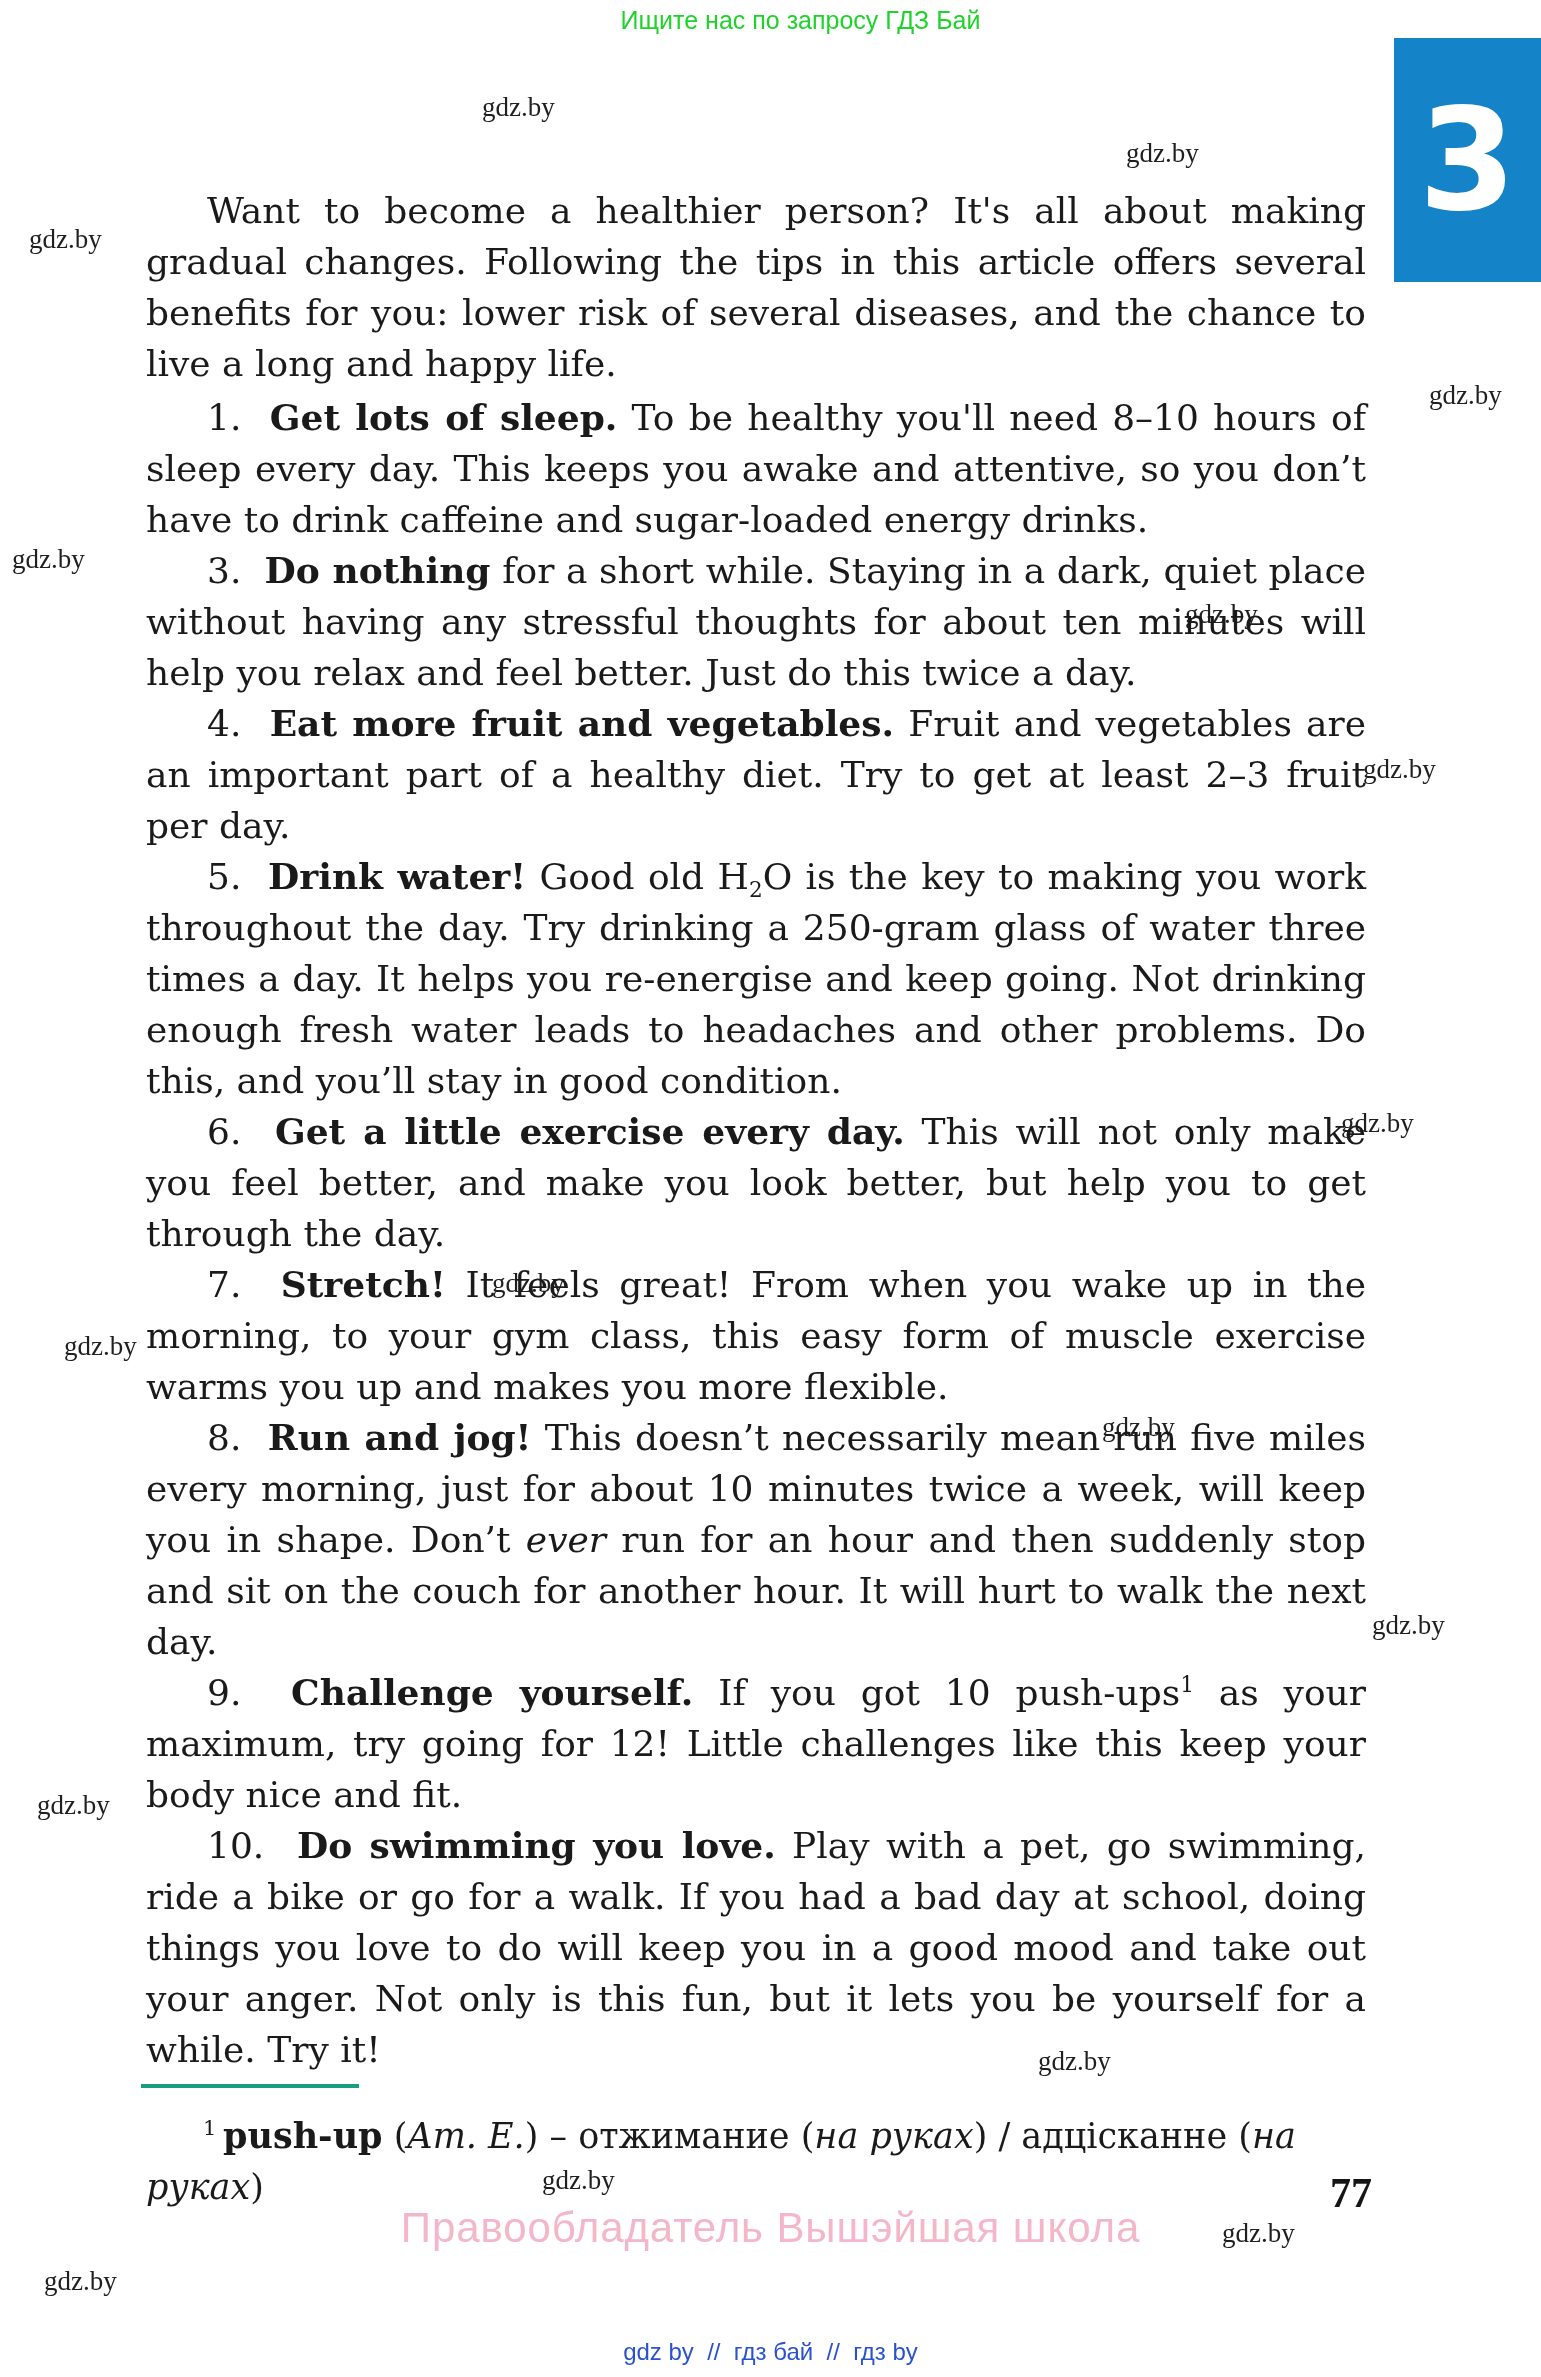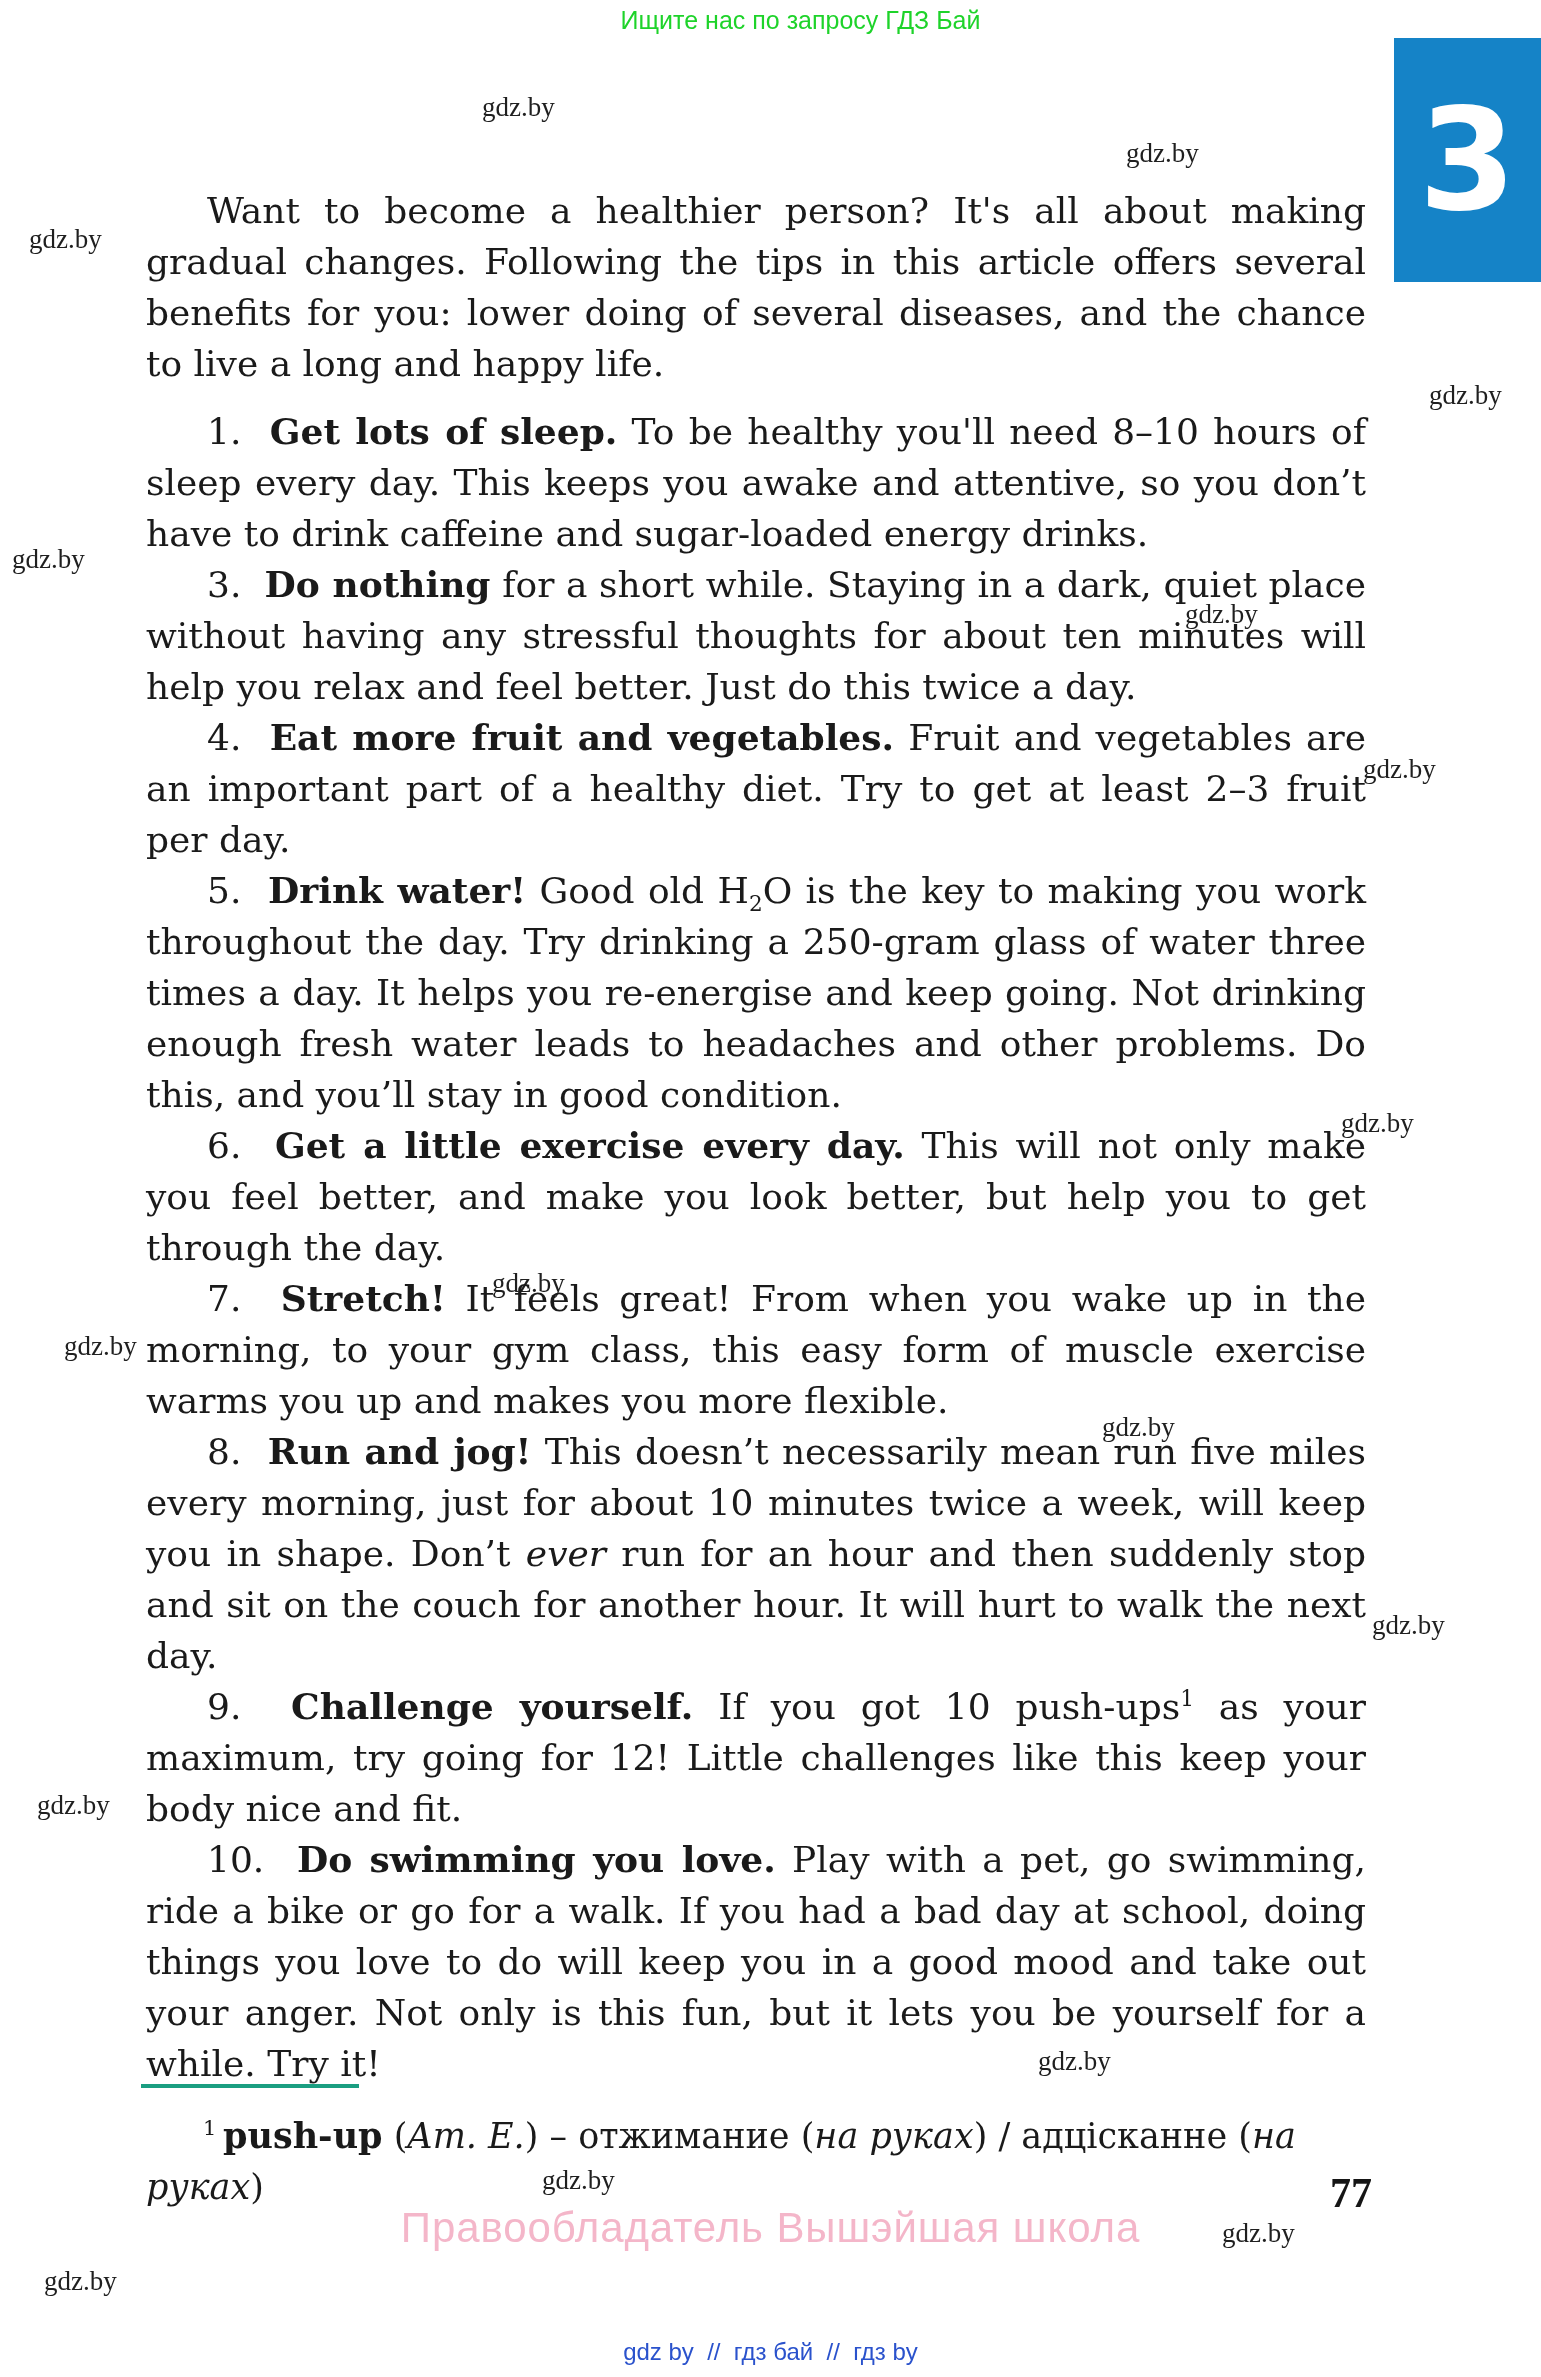--- a/index.html
+++ b/index.html
@@ -43,21 +43,21 @@
     font-weight:bold;
     font-size:140px;
   }
   #article-body{
     position:absolute;left:146px;top:185px;width:1220px;
     font-size:36px;
     line-height:51px;
     text-align:justify;
   }
   #article-body p{margin:0;text-indent:61px;}
-  #article-body p.first-tip{margin-top:17px;}
+  #article-body p.first-tip{margin-top:3px;}
   .b{font-weight:bold;}
   .i{font-style:italic;}
   .sup{vertical-align:super;font-size:60%;line-height:0;}
   .sub{vertical-align:sub;font-size:60%;line-height:0;}
   #footnote-rule{
     position:absolute;left:141px;top:2084px;width:218px;height:3.7px;
     background:var(--rule-teal);
   }
   #footnote{
     position:absolute;left:146px;top:2110px;width:1220px;
@@ -114,21 +114,21 @@
     <span class="wm" style="left: 542px; top: 2165px;">gdz.by</span>
     <span class="wm" style="left: 1222px; top: 2218px;">gdz.by</span>
     <span class="wm" style="left: 44px; top: 2266px;">gdz.by</span>
   </div>
 
 <div id="unit-badge">
   <span>3</span>
 </div>
 
 <div id="article-body">
-    <p>Want to become a healthier person? It's all about making gradual changes. Following the tips in this article offers several benefits for you: lower doing of several diseases, and the chance to live a long and happy life.</p>
+    <p>Want to become a healthier person? It's all about making gradual changes. Following the tips in this article offers several benefits for you: lower risk of several diseases, and the chance to live a long and happy life.</p>
     <p class="first-tip"><span>1.&nbsp;&nbsp;</span><span class="b">Get lots of sleep.</span><span> To be healthy you'll need 8–10 hours of sleep every day. This keeps you awake and attentive, so you don’t have to drink caffeine and sugar-loaded energy drinks.</span></p>
     <p><span>3.&nbsp;&nbsp;</span><span class="b">Do nothing</span><span> for a short while. Staying in a dark, quiet place without having any stressful thoughts for about ten minutes will help you relax and feel better. Just do this twice a day.</span></p>
     <p><span>4.&nbsp;&nbsp;</span><span class="b">Eat more fruit and vegetables.</span><span> Fruit and vegetables are an important part of a healthy diet. Try to get at least 2–3 fruit per day.</span></p>
     <p><span>5.&nbsp;&nbsp;</span><span class="b">Drink water!</span><span> Good old H</span><span class="sub">2</span><span>O is the key to making you work throughout the day. Try drinking a 250-gram glass of water three times a day. It helps you re-energise and keep going. Not drinking enough fresh water leads to headaches and other problems. Do this, and you’ll stay in good condition.</span></p>
     <p><span>6.&nbsp;&nbsp;</span><span class="b">Get a little exercise every day.</span><span> This will not only make you feel better, and make you look better, but help you to get through the day.</span></p>
     <p><span>7.&nbsp;&nbsp;</span><span class="b">Stretch!</span><span> It feels great! From when you wake up in the morning, to your gym class, this easy form of muscle exercise warms you up and makes you more flexible.</span></p>
     <p><span>8.&nbsp;&nbsp;</span><span class="b">Run and jog!</span><span> This doesn’t necessarily mean run five miles every morning, just for about 10 minutes twice a week, will keep you in shape. Don’t </span><span class="i">ever</span><span> run for an hour and then suddenly stop and sit on the couch for another hour. It will hurt to walk the next day.</span></p>
     <p><span>9.&nbsp;&nbsp;</span><span class="b">Challenge yourself.</span><span> If you got 10 push-ups</span><span class="sup">1</span><span> as your maximum, try going for 12! Little challenges like this keep your body nice and fit.</span></p>
     <p><span>10.&nbsp;&nbsp;</span><span class="b">Do swimming you love.</span><span> Play with a pet, go swimming, ride a bike or go for a walk. If you had a bad day at school, doing things you love to do will keep you in a good mood and take out your anger. Not only is this fun, but it lets you be yourself for a while. Try it!</span></p>
   </div>

